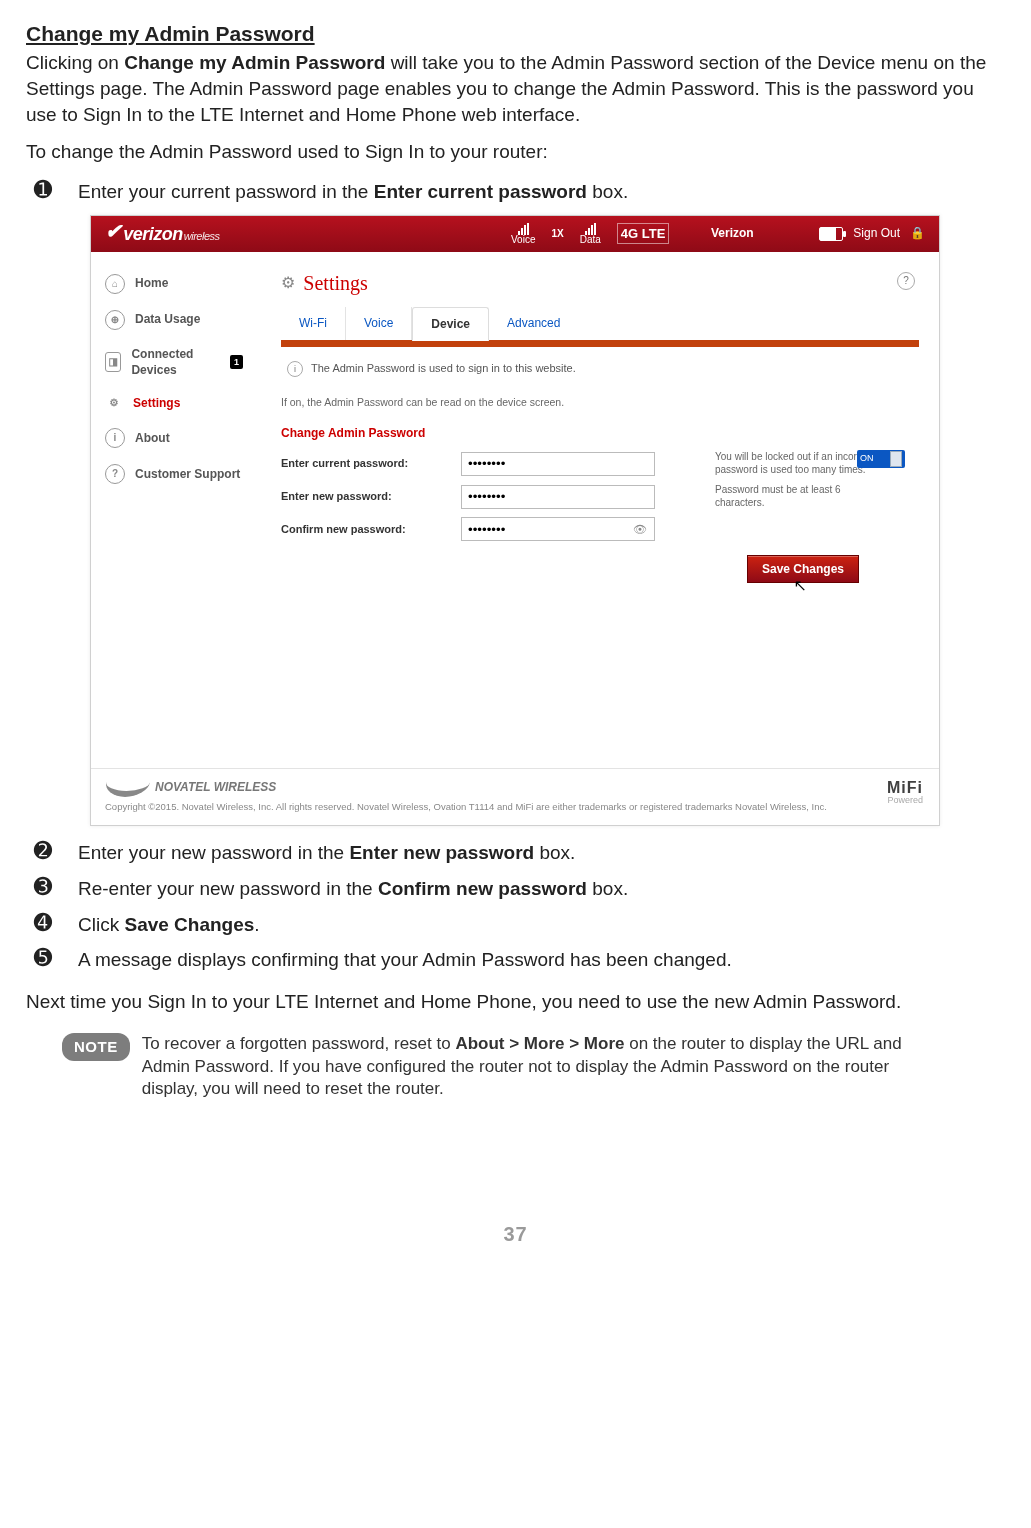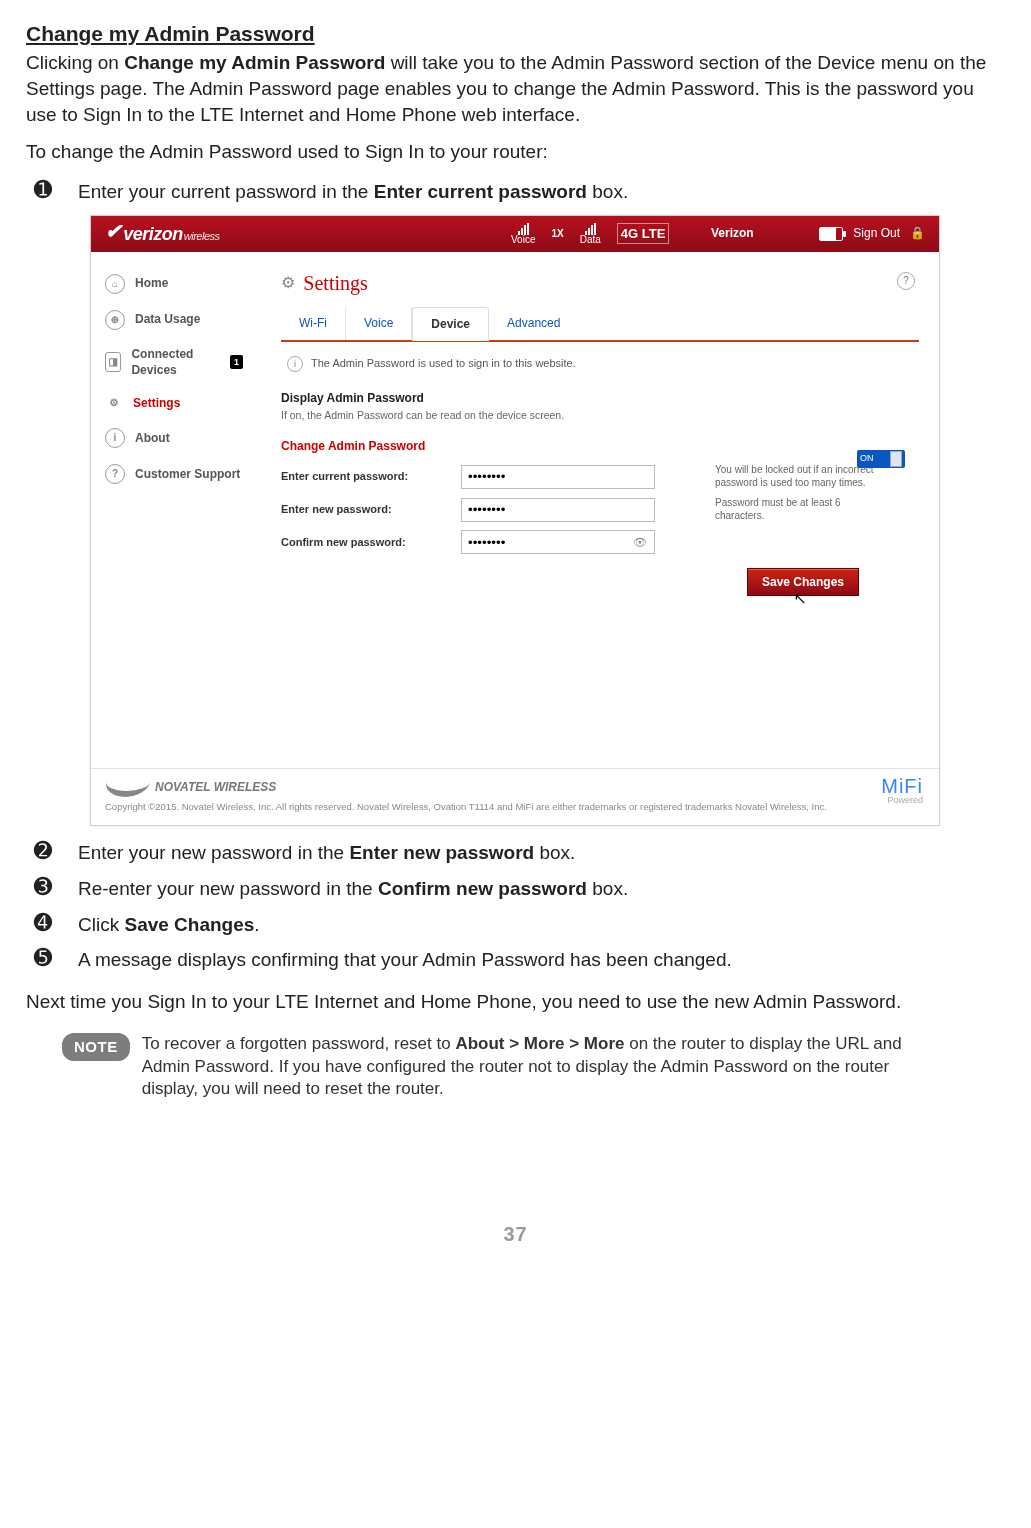--- a/index.html
+++ b/index.html
@@ -65,21 +65,21 @@
   .side-item.active{ color:#c00; }
   .side-item .badge{ background:#000; color:#fff; font-size:9px; padding:1px 4px; border-radius:2px; margin-left:auto; margin-right:6px;}
   .side-ico{ width:18px; height:18px; border:1.5px solid #999; border-radius:50%; display:flex; align-items:center; justify-content:center; font-size:10px; color:#888;}
   .side-ico.sq{ border-radius:3px;}
   .side-ico.gear{ border:none;}
   .main{ flex:1; padding:18px 20px 10px 18px; position:relative;}
   .page-h{ display:flex; align-items:center; gap:8px; color:#c00; font-size:20px; font-family: Georgia, serif; margin-bottom:10px;}
   .gearico{ color:#888; font-size:16px;}
   .help-q{ position:absolute; right:24px; top:20px; width:16px;height:16px;border:1px solid #aaa;border-radius:50%;display:flex;align-items:center;justify-content:center;font-size:10px;color:#777;}
 
-  .tabs{ display:flex; border-bottom:2px solid #c2410c; font-size:12px;}
+  .tabs{ display:flex; border-bottom:7px solid #c2410c; font-size:12px;}
   .tab{ padding:8px 18px; color:#0b57c2; cursor:pointer;}
   .tab.sep{ border-right:1px solid #e3e3e3;}
   .tab.active{ background:#fff; border:1px solid #ddd; border-bottom:1px solid #fff; margin-bottom:-1px; color:#333; font-weight:bold; border-radius:3px 3px 0 0;text-align:center;}
   .subtabs{ display:flex; gap:34px; padding:14px 4px 10px 4px; font-size:11px; color:#555;}
   .subtabs .st{ cursor:pointer;}
   .subtabs .st.active{ color:#c00; font-weight:bold;}
 
   .info-line{ display:flex; align-items:center; gap:8px; color:#555; font-size:11px; margin:14px 0 18px 6px;}
   .info-ico{ width:14px;height:14px;border:1px solid #aaa;border-radius:50%;display:flex;align-items:center;justify-content:center;font-size:9px;color:#777;}
 
@@ -96,21 +96,21 @@
   .eye{ margin-left:-22px; font-size:11px; color:#888; pointer-events:none;}
 
   .save-row{ text-align:right; margin:14px 60px 0 0; position:relative;}
   .save-btn{ background:linear-gradient(#c21, #8e0a16); color:#fff; border:1px solid #600; padding:6px 14px; font-weight:bold; font-size:12px; box-shadow:inset 0 1px 0 rgba(255,255,255,.3);}
   .cursor{ position:absolute; right:52px; top:22px; font-size:16px; color:#000; transform:translateY(-2px);}
 
   .footer{ border-top:1px solid #e3e3e3; margin-top:56px; padding:10px 14px 12px 14px; display:flex; align-items:flex-end; gap:12px; color:#888; font-size:9.5px; position:relative;}
   .nw-logo{ font-style:italic; font-weight:bold; color:#777; font-size:12px; display:flex; align-items:center; gap:6px;}
   .swoosh{ width:44px;height:12px;border-bottom:6px solid #888;border-radius:0 0 60% 60%/0 0 100% 100%; transform:skewX(-12deg);}
   .mifi{ position:absolute; right:16px; bottom:20px; text-align:right; color:#aaa; font-size:9px; line-height:1;}
-  .mifi .m{ font-size:20px; letter-spacing:1px; color:#3b82f6;}
+  .mifi .m{ font-size:16px; letter-spacing:1px; color:#404040;font-weight:bold;}
 </style>
 </head>
 <body>
 
 <div class="section-title">Change my Admin Password</div>
 <div class="intro">
   <p>
     <span>Clicking on </span><b>Change my Admin Password</b><span> will take you to the Admin Password section of the Device menu on the Settings page. The Admin Password page enables you to change the Admin Password. This is the password you use to Sign In to the LTE Internet and Home Phone web interface.</span>
   </p>
 </div>
@@ -204,21 +204,20 @@
         <div class="tab active">Device</div>
         <div class="tab">Advanced</div>
       </div>
 
 
       <div class="info-line">
         <span class="info-ico">i</span>
         <span>The Admin Password is used to sign in to this website.</span>
       </div>
 
-      <div class="blk-title">Display Admin Password</div>
       <div class="blk-sub">If on, the Admin Password can be read on the device screen.</div>
       <div class="toggle">
         <span>ON</span>
         <span class="knob"></span>
       </div>
 
       <div class="red-head">Change Admin Password</div>
 
       <div class="form-row">
         <label>Enter current password:</label>

